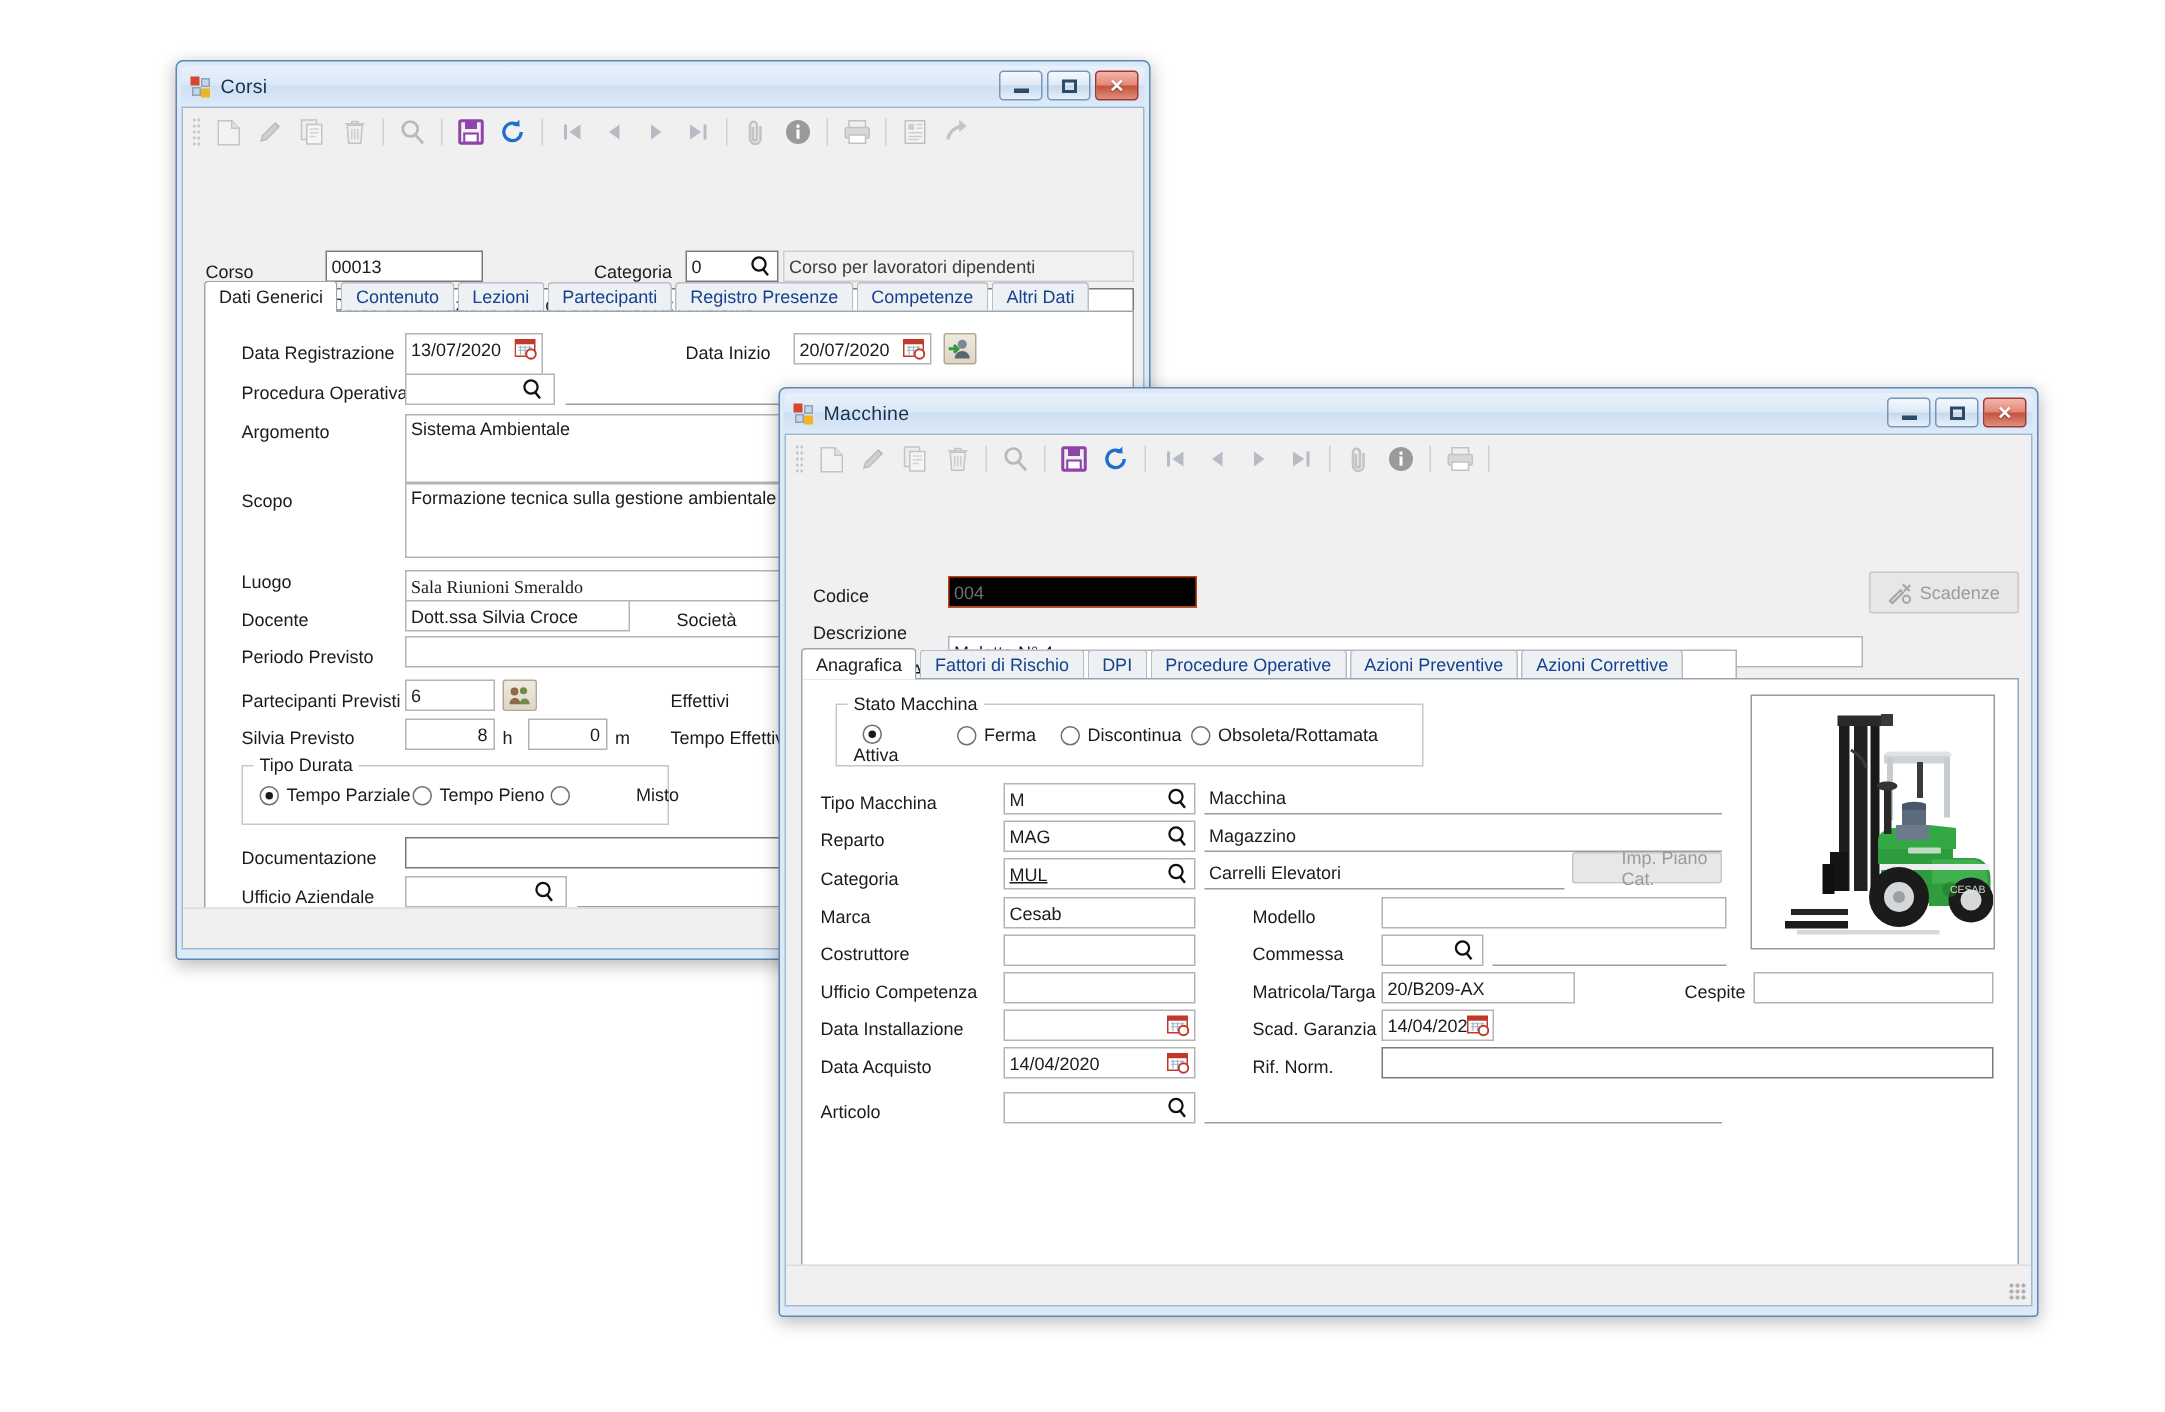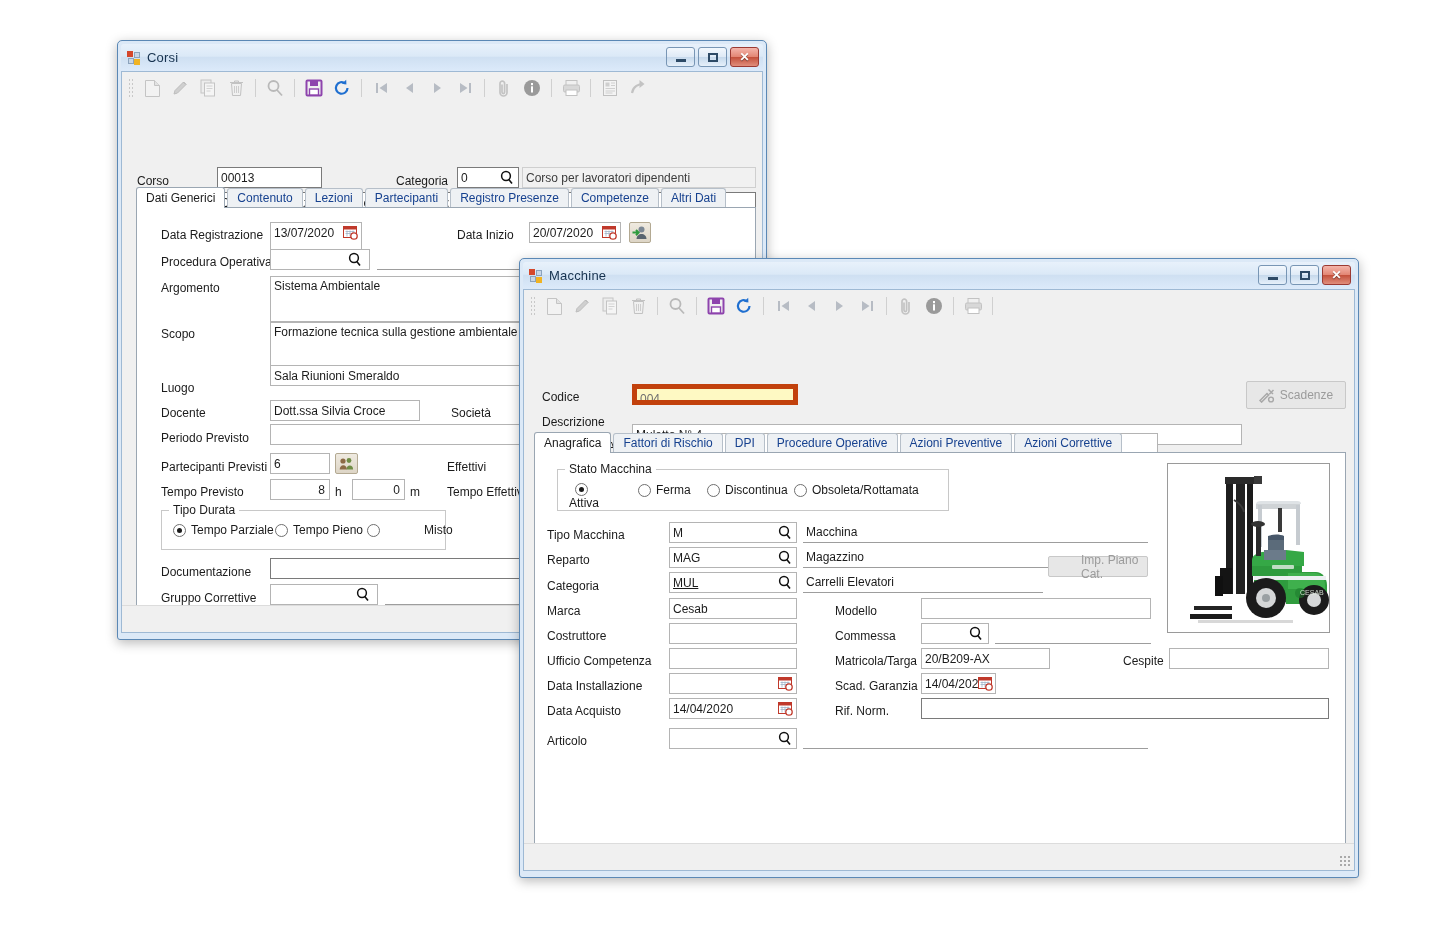--- a/index.html
+++ b/index.html
@@ -68,21 +68,21 @@
   .tb{width:26px;height:26px;display:flex;align-items:center;justify-content:center;}
   .tb svg{display:block;}
 
   .form{position:relative;background:#f0f0f0;}
   .lbl{position:absolute;font-size:12px;color:#1b1b1b;white-space:nowrap;}
   .fld{
     position:absolute;background:#fff;border:1px solid #7a7a7a;box-sizing:border-box;
     font-size:12px;color:#1b1b1b;padding:2px 3px;line-height:16px;white-space:nowrap;overflow:hidden;
   }
   .fld.thin{border:1px solid #b4b4b4;}
-  .fld.ro{background:#fef9c3;color:#6f6f6f;border:5px solid #c2410c;}
+  .fld.ro{background:#000000;color:#6f6f6f;border:1px solid #c2410c;}
   .fld.under{border:none;border-bottom:1px solid #9d9d9d;background:transparent;}
   .fld.num{text-align:right;padding-right:4px;}
   .fld.lk{padding-right:18px;}
   .lookup{position:absolute;width:14px;height:14px;}
   .lookup svg{display:block;}
   .cal{position:absolute;width:15px;height:14px;}
 
   .tabstrip{position:absolute;display:flex;align-items:center;height:21px;}
   .tab{
     height:19px;line-height:19px;padding:0 9px;font-size:12px;color:#16418f;
@@ -321,42 +321,42 @@
       <div class="fld under" style="left:240px;top:41px;width:360px;height:21px;"></div>
 
       <span class="lbl" style="left:24px;top:73px;">Argomento</span>
       <div class="fld thin" style="left:133px;top:68px;width:467px;height:46px;line-height:14px;">Sistema Ambientale</div>
       <span class="scroll-up" style="left:585px;top:69px;">▲</span>
 
       <span class="lbl" style="left:24px;top:119px;">Scopo</span>
       <div class="fld thin" style="left:133px;top:114px;width:467px;height:50px;line-height:14px;">Formazione tecnica sulla gestione ambientale</div>
 
       <span class="lbl" style="left:24px;top:173px;">Luogo</span>
-      <div class="fld thin" style="left:133px;top:157px;width:467px;height:21px;">Sala Riunioni Smeraldo</div>
+      <div class="fld thin" style="left:133px;top:172px;width:467px;height:21px;font-family:Liberation Serif, serif;">Sala Riunioni Smeraldo</div>
 
       <span class="lbl" style="left:24px;top:198px;">Docente</span>
       <div class="fld thin" style="left:133px;top:192px;width:150px;height:21px;">Dott.ssa Silvia Croce</div>
       <span class="lbl" style="left:314px;top:198px;">Società</span>
 
       <span class="lbl" style="left:24px;top:223px;">Periodo Previsto</span>
       <div class="fld thin" style="left:133px;top:216px;width:467px;height:21px;"></div>
 
       <span class="lbl" style="left:24px;top:252px;">Partecipanti Previsti</span>
       <div class="fld thin" style="left:133px;top:245px;width:60px;height:21px;">6</div>
       <span class="btn" style="left:198px;top:245px;width:23px;height:21px;background:linear-gradient(to bottom,#efeae0,#ddd5c6);border-color:#b3a992;">
         <svg width="16" height="14" viewBox="0 0 16 14">
             <circle cx="4" cy="4" r="2.6" fill="#8c6a45"></circle>
             <circle cx="10" cy="3.5" r="2.4" fill="#6f8c45"></circle>
             <path d="M0.7 12.5c0-2.6 1.6-4.2 3.6-4.2s3.6 1.6 3.6 4.2z" fill="#8c6a45"></path>
             <path d="M7.5 12.5c0-2.4 1.4-3.9 3.3-3.9s3.3 1.5 3.3 3.9z" fill="#6f8c45"></path>
           </svg>
       </span>
       <span class="lbl" style="left:310px;top:252px;">Effettivi</span>
 
-      <span class="lbl" style="left:24px;top:277px;">Tempo Previsto</span>
+      <span class="lbl" style="left:24px;top:277px;">Silvia Previsto</span>
       <div class="fld thin num" style="left:133px;top:271px;width:60px;height:21px;">8</div>
       <span class="lbl" style="left:198px;top:277px;">h</span>
       <div class="fld thin num" style="left:215px;top:271px;width:53px;height:21px;">0</div>
       <span class="lbl" style="left:273px;top:277px;">m</span>
       <span class="lbl" style="left:310px;top:277px;">Tempo Effettivo</span>
 
       <div class="group" style="left:24px;top:302px;width:285px;height:40px;"></div>
       <span class="group-capw" style="left:32px;top:295px;">Tipo Durata</span>
       <span class="radio" style="left:36px;top:315px;">
         <span class="rd on"></span>
@@ -367,21 +367,21 @@
         <span>Tempo Pieno</span>
       </span>
       <span class="radio" style="left:230px;top:315px;gap:39px;">
         <span class="rd"></span>
         <span>Misto</span>
       </span>
 
       <span class="lbl" style="left:24px;top:357px;">Documentazione</span>
       <div class="fld" style="left:133px;top:350px;width:467px;height:21px;"></div>
 
-      <span class="lbl" style="left:24px;top:383px;">Gruppo Correttive</span>
+      <span class="lbl" style="left:24px;top:383px;">Ufficio Aziendale</span>
       <div class="fld thin lk" style="left:133px;top:376px;width:108px;height:21px;"></div>
       <span class="lookup" style="left:219px;top:379px;">
         <svg width="14" height="15" viewBox="0 0 14 15">
             <circle cx="6" cy="6" r="4.4" fill="none" stroke="#111" stroke-width="1.5"></circle>
             <path d="M8.6 9.3l3.4 4.2" stroke="#111" stroke-width="1.6"></path>
           </svg>
       </span>
       <div class="fld under" style="left:248px;top:376px;width:352px;height:21px;"></div>
     </div>
 
@@ -581,21 +581,21 @@
 
       <span class="lbl" style="left:12px;top:126px;">Categoria</span>
       <div class="fld thin lk" style="left:134px;top:119px;width:128px;height:21px;text-decoration:underline;">MUL</div>
       <span class="lookup" style="left:243px;top:122px;">
         <svg width="14" height="15" viewBox="0 0 14 15">
             <circle cx="6" cy="6" r="4.4" fill="none" stroke="#111" stroke-width="1.5"></circle>
             <path d="M8.6 9.3l3.4 4.2" stroke="#111" stroke-width="1.6"></path>
           </svg>
       </span>
       <div class="fld under" style="left:268px;top:119px;width:240px;height:21px;">Carrelli Elevatori</div>
-      <span class="btn dis" style="left:513px;top:103px;width:100px;height:21px;padding-left:32px;">Imp. Piano Cat.</span>
+      <span class="btn dis" style="left:513px;top:115px;width:100px;height:21px;padding-left:32px;">Imp. Piano Cat.</span>
 
       <span class="lbl" style="left:12px;top:151px;">Marca</span>
       <div class="fld thin" style="left:134px;top:145px;width:128px;height:21px;">Cesab</div>
       <span class="lbl" style="left:300px;top:151px;">Modello</span>
       <div class="fld thin" style="left:386px;top:145px;width:230px;height:21px;"></div>
 
       <span class="lbl" style="left:12px;top:176px;">Costruttore</span>
       <div class="fld thin" style="left:134px;top:170px;width:128px;height:21px;"></div>
       <span class="lbl" style="left:300px;top:176px;">Commessa</span>
       <div class="fld thin lk" style="left:386px;top:170px;width:68px;height:21px;"></div>

